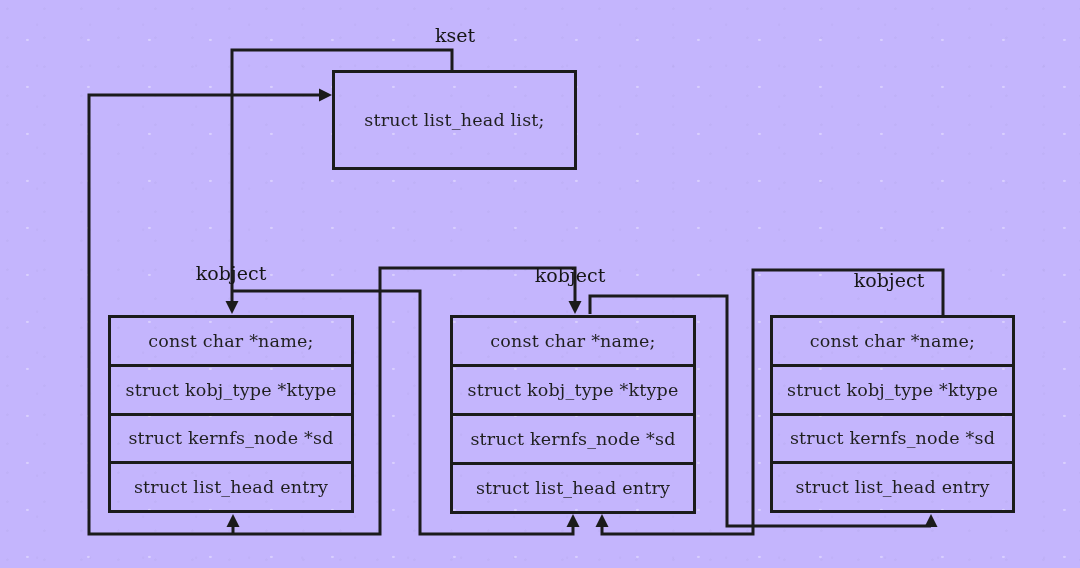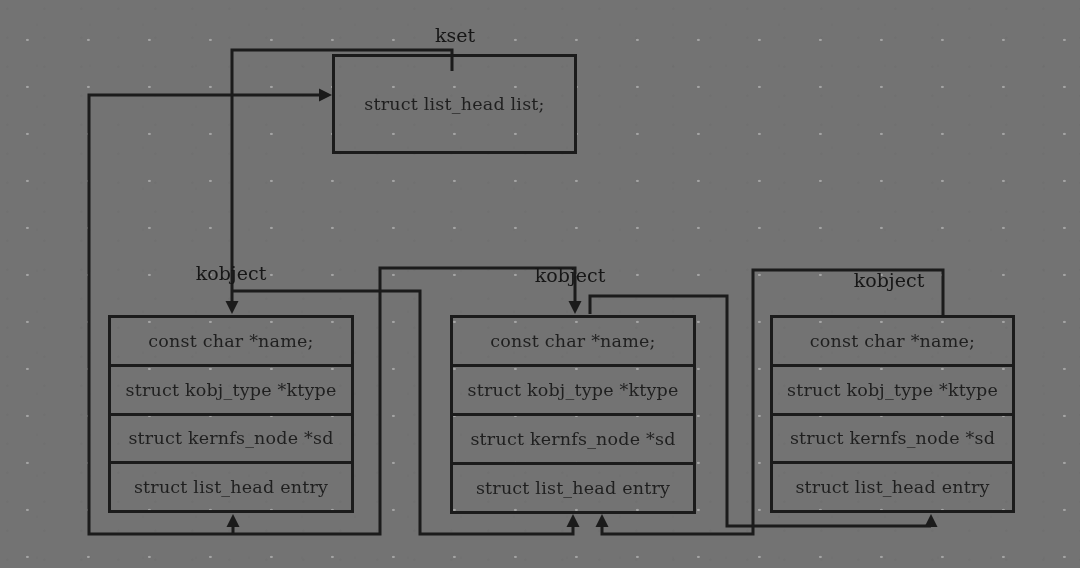--- a/index.html
+++ b/index.html
@@ -4,21 +4,21 @@
 <style>
   html, body {
     margin: 0;
     padding: 0;
     background: #d8d7d3;
   }
   .stage {
     position: relative;
     width: 1080px;
     height: 568px;
-    background: #737373;
+    background: #c4b5fd;
     overflow: hidden;
     font-family: "DejaVu Serif", "Liberation Serif", serif;
   }
   
   .stage::before {
     content: "";
     position: absolute;
     inset: 0;
     background:
       radial-gradient(circle at 20% 30%, rgba(0,0,0,0.025) 0 1px, transparent 1.5px),
@@ -65,21 +65,21 @@
     border-top: 3px solid #1b1b1b;
   }
   .dlabel {
     position: absolute;
     transform: translateX(-50%);
     font-size: 19px;
     line-height: 21px;
     color: #161616;
     white-space: nowrap;
   }
-  #kset-box   { left: 332px; top: 54px;  width: 245px; height: 100px; }
+  #kset-box   { left: 332px; top: 70px;  width: 245px; height: 100px; }
   #kobj-box-0 { left: 108px; top: 315px; width: 246px; height: 198px; }
   #kobj-box-1 { left: 450px; top: 315px; width: 246px; height: 199px; }
   #kobj-box-2 { left: 770px; top: 315px; width: 245px; height: 198px; }
   #kset-label   { left: 455px; top: 25px; }
   #kobj-label-0 { left: 231px; top: 263px; }
   #kobj-label-1 { left: 570px; top: 265px; }
   #kobj-label-2 { left: 889px; top: 270px; }
 </style>
 </head>
 <body>

